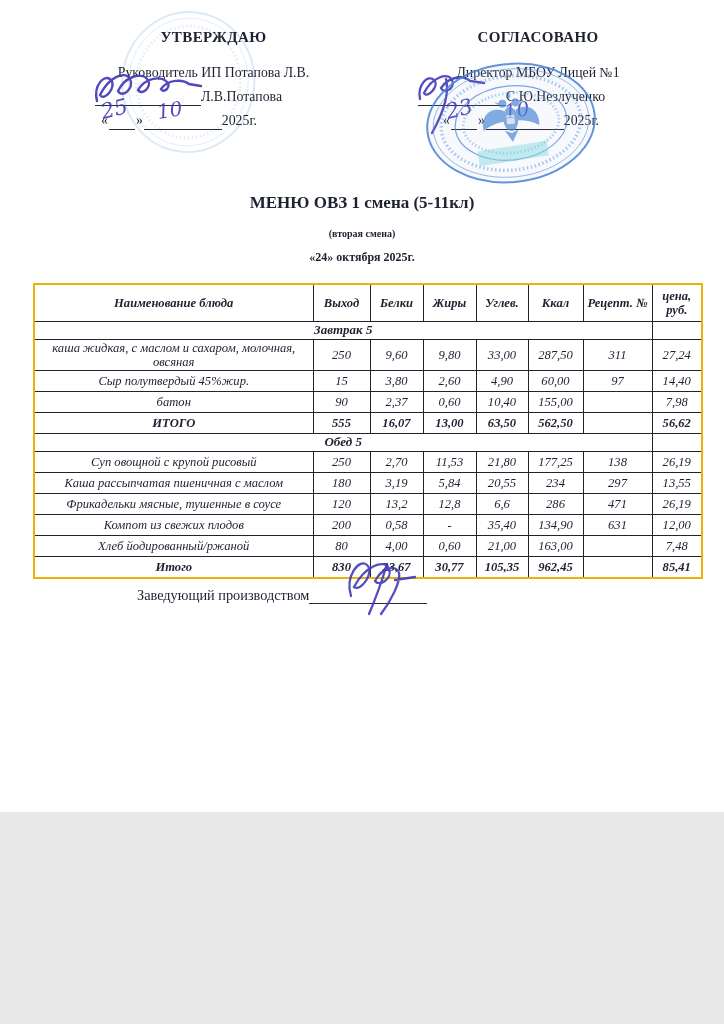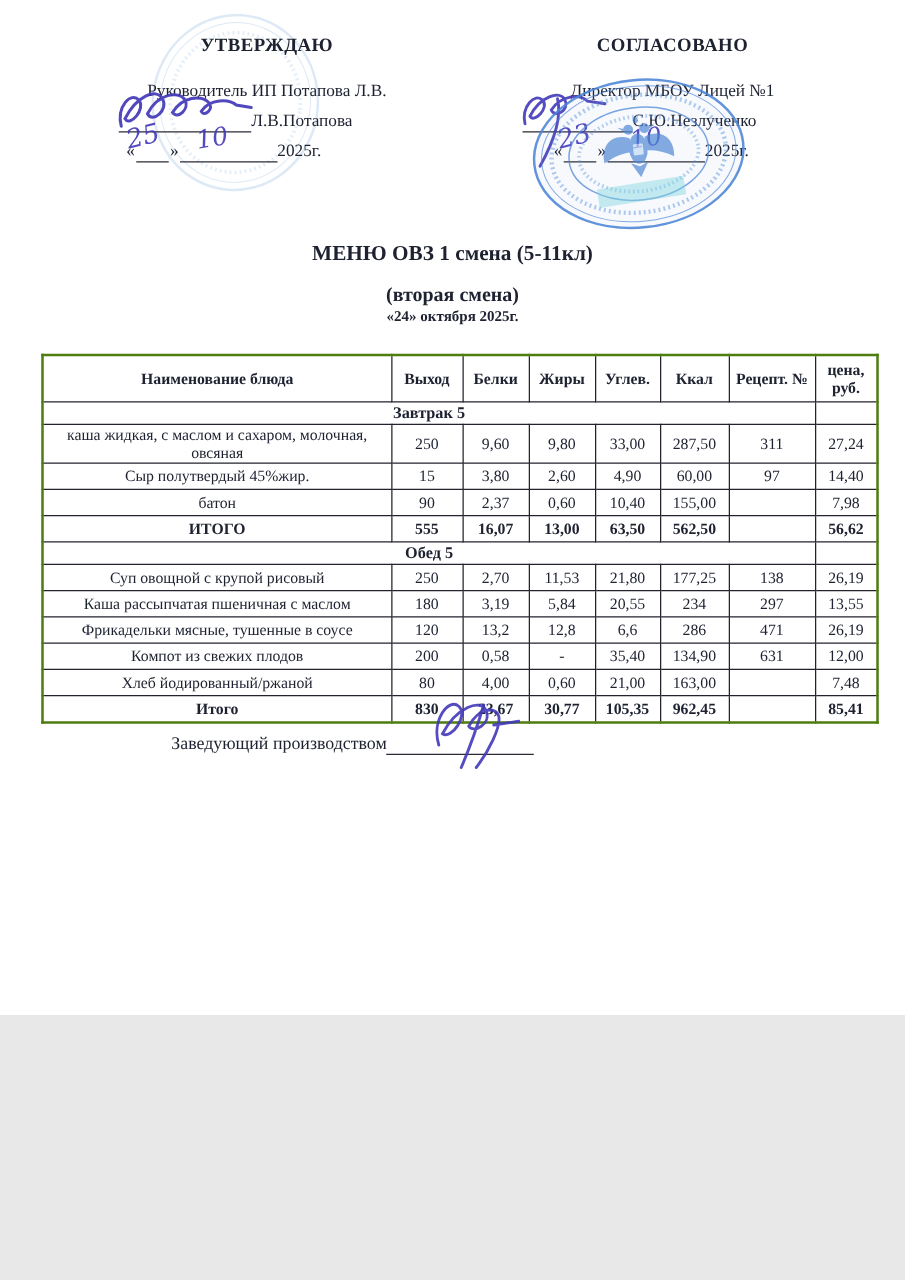--- a/index.html
+++ b/index.html
@@ -33,27 +33,27 @@
   .sig-svg{position:absolute;pointer-events:none;}
   .sig-left-svg{left:-4px;top:-16px;}
   .sig-right-svg{left:-8px;top:-14px;}
   
   .stamp{position:absolute;pointer-events:none;}
   .stamp-left{left:113px;top:4px;}
   .stamp-right{left:423px;top:60px;}
   
   .doc-title{position:absolute;top:193px;left:0;right:0;text-align:center;font-weight:bold;}
   .doc-title .t1{font-size:17px;margin-bottom:15px;}
-  .doc-title .t2{font-size:16px;}
+  .doc-title .t2{font-size:10px;margin-bottom:11px;}
   .doc-title .t3{font-size:12px;}
   
   table.menu{
     position:absolute;left:33px;top:283px;width:668px;
-    border-collapse:collapse;border:2px solid #4d7c0f;
-    font-size:12.6px;line-height:1.12;table-layout:fixed;
+    border-collapse:collapse;border:2px solid #eab308;
+    font-size:12.6px;line-height:1.12;table-layout:fixed;font-style:italic;
   }
   table.menu th,table.menu td{border:1px solid #23232e;padding:1px 3px;}
   table.menu th{font-weight:bold;height:32px;text-align:center;vertical-align:middle;padding:2px;}
   table.menu td{height:18px;text-align:center;vertical-align:middle;}
   td.name-cell{text-align:left;padding-left:6px;}
   tr.section-row td{font-weight:bold;font-size:13px;height:15px;}
   tr.bold-row td{font-weight:bold;}
   td.bottom-align{vertical-align:bottom;padding-bottom:2px;}
   
   .footer-line{position:absolute;left:137px;top:584px;font-size:14.3px;display:flex;align-items:flex-end;height:20px;}

